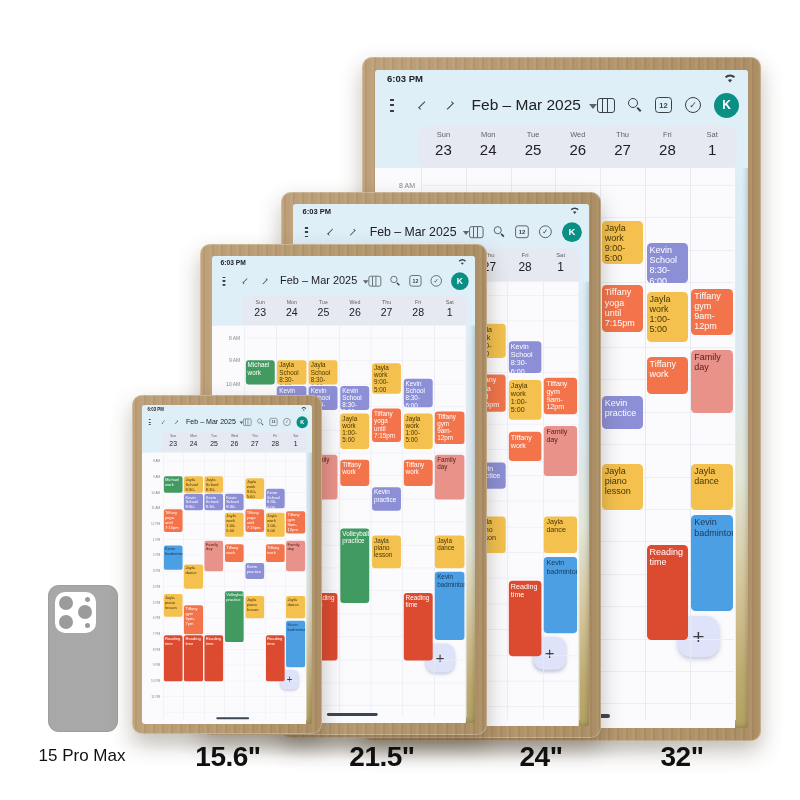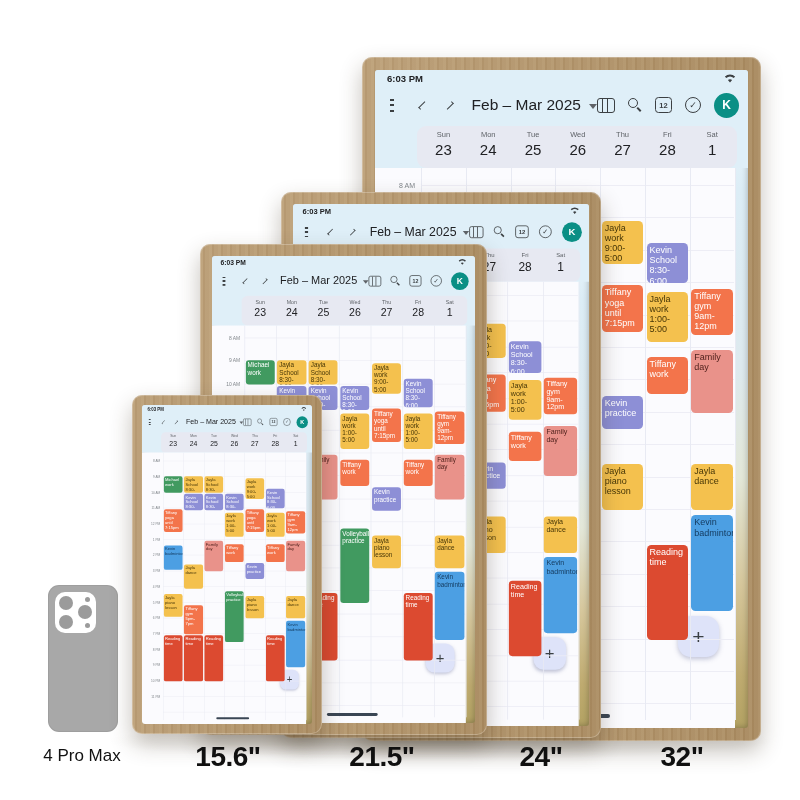--- a/index.html
+++ b/index.html
@@ -114,21 +114,21 @@
 
   <div class="phone">
     <div class="cam">
       <div class="lens lens1"></div>
       <div class="lens lens2"></div>
       <div class="lens lens3"></div>
       <div class="lens ldot1"></div>
       <div class="lens ldot2"></div>
     </div>
   </div>
-  <div class="plabel">4 Pro Max</div>
+  <div class="plabel">15 Pro Max</div>
 
   <div class="display d32">
     <div class="screen">
       <div class="cal-slot">
           <div class="cal" style="transform: scale(1, 1);">
       <div class="cal-top">
         <div class="statusbar">
           <span class="stime">6:03 PM</span>
           <span class="wifi">
             <svg width="12" height="10" viewBox="0 0 24 20">

